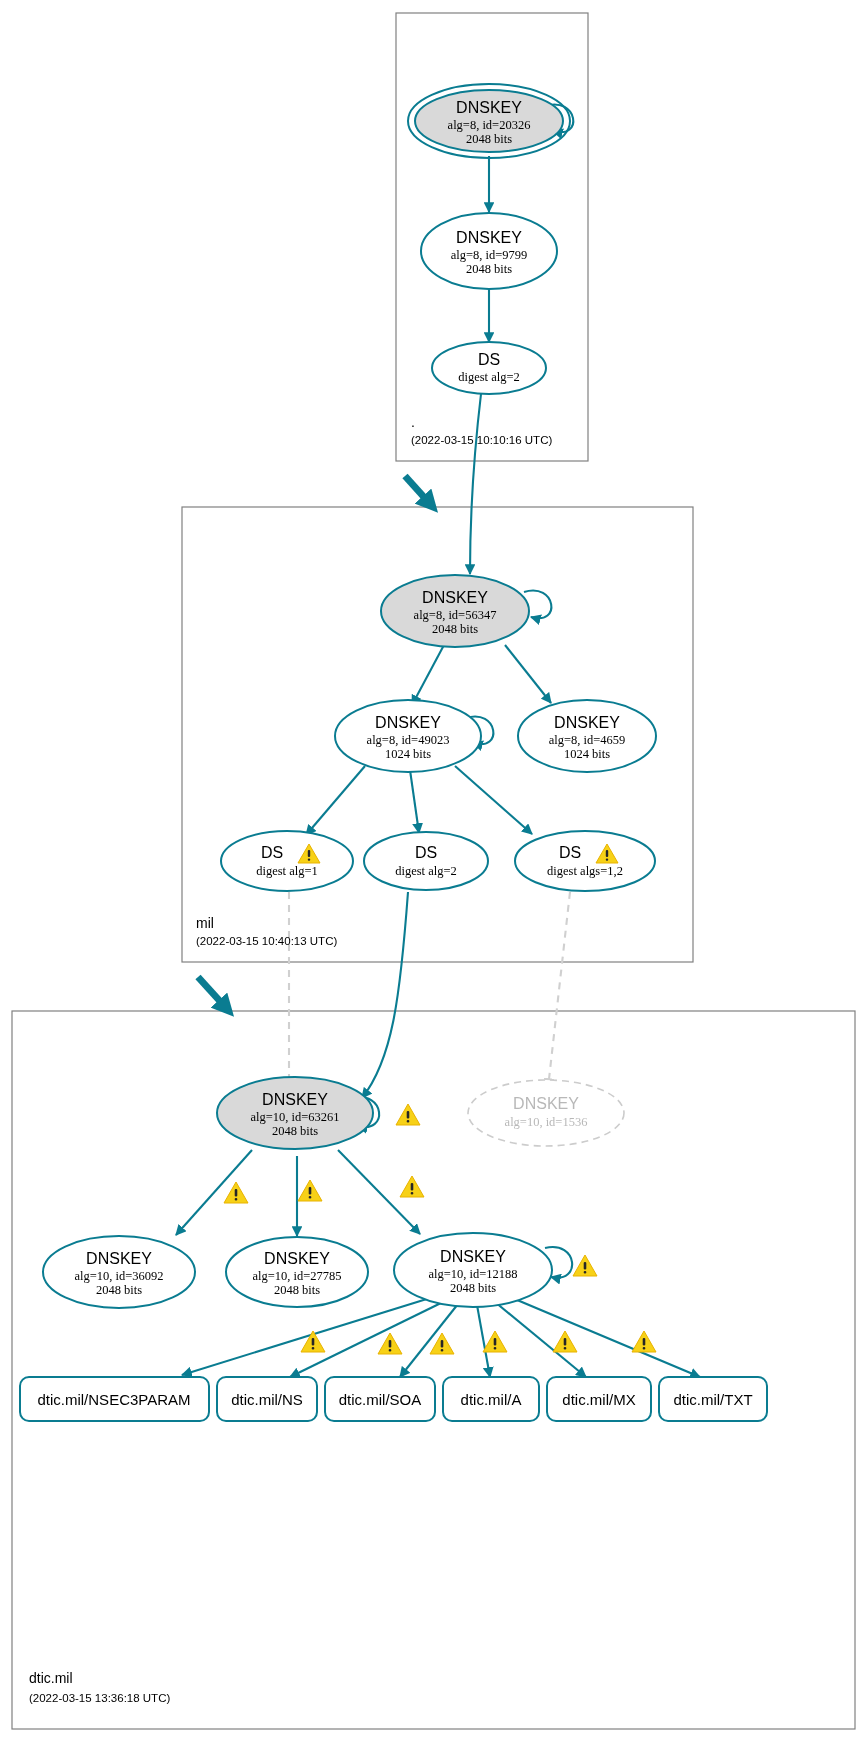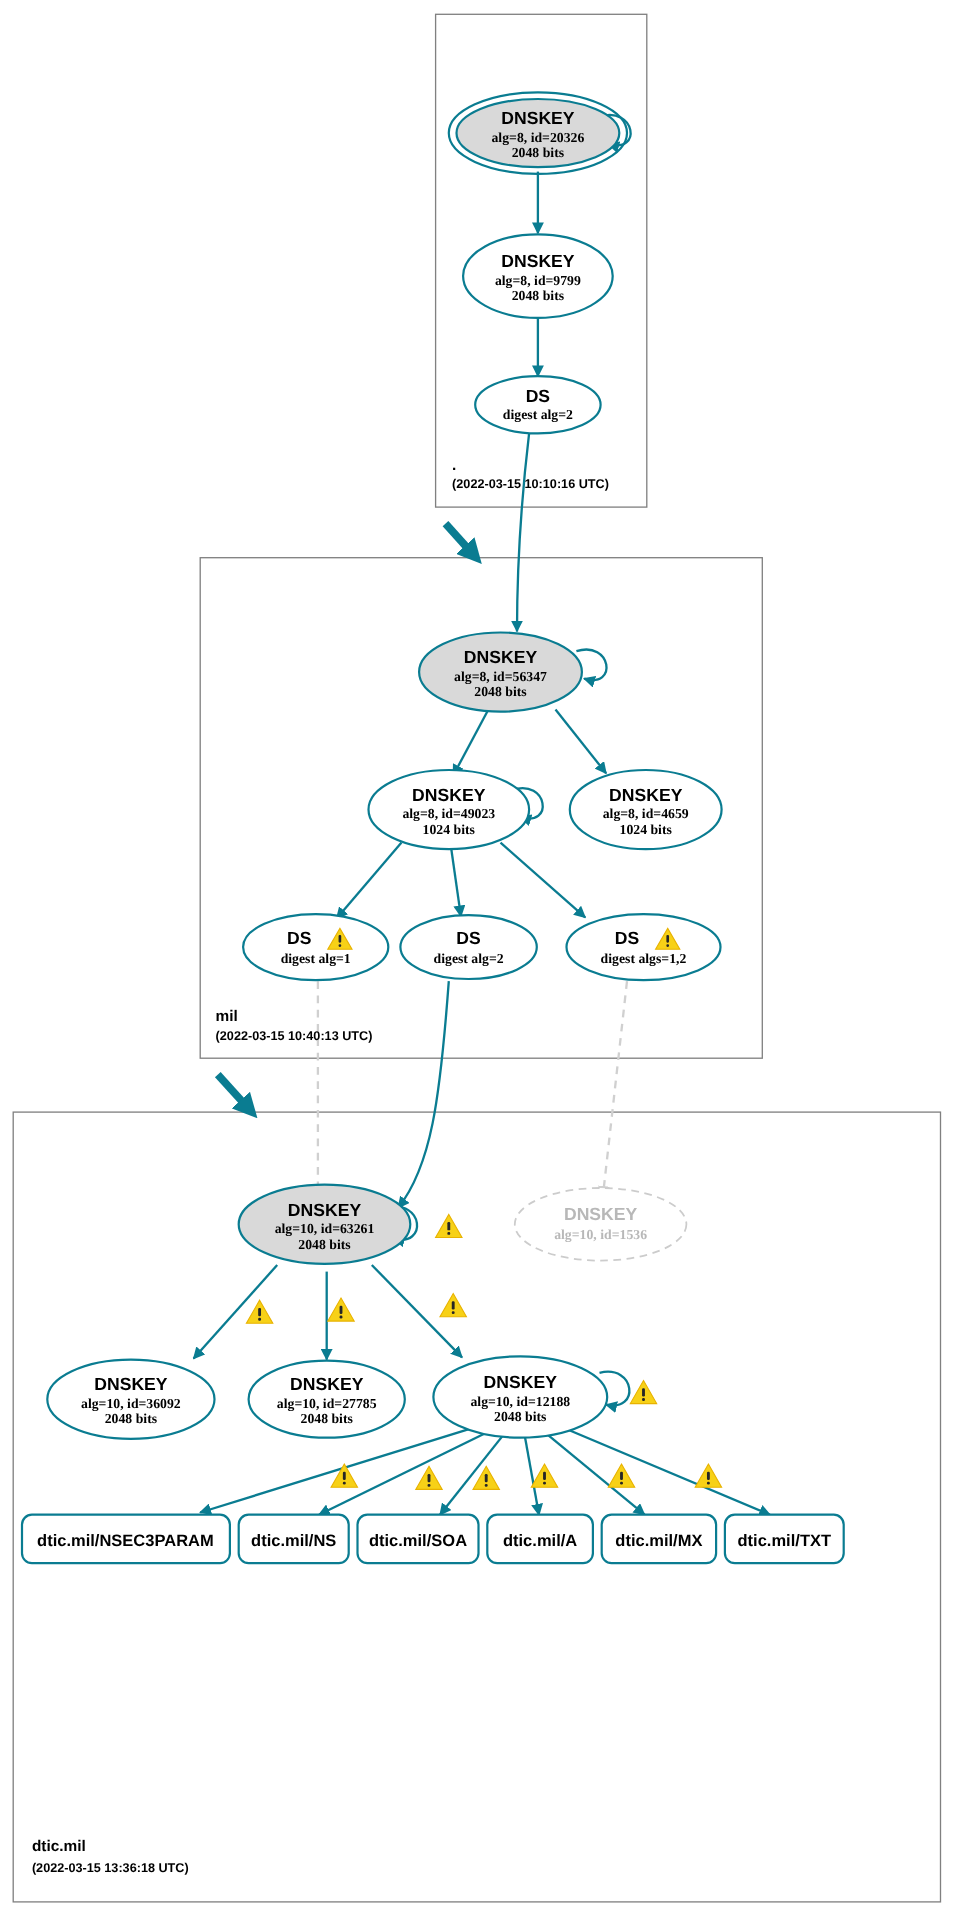--- a/index.html
+++ b/index.html
@@ -1,19 +1,19 @@
 <!DOCTYPE html>
 <html><head>
 <meta charset="utf-8">
 <title>DNSSEC Authentication Chain</title>
 <style>
   html,body{margin:0;padding:0;background:#ffffff;}
   body{width:867px;height:1742px;position:relative;
        font-family:"Liberation Sans", sans-serif;}
-  #stage{position:absolute;left:0;top:0;width:764px;height:1742px;font-weight:bold;}
+  #stage{position:absolute;left:0;top:0;width:764px;height:1742px;}
   svg{display:block;}
   .zone-rect{fill:none;stroke:#808080;stroke-width:1.2;}
   .node-ell{fill:#ffffff;stroke:#0a7c91;stroke-width:2;}
   .node-ell.shaded{fill:#d9d9d9;stroke:#0a7c91;}
   .node-ell.anchor-outer{fill:none;stroke:#0a7c91;stroke-width:2;}
   .node-ell.dashed{fill:#ffffff;stroke:#cccccc;stroke-width:1.6;stroke-dasharray:7 5;}
   .rr-box{fill:#ffffff;stroke:#0a7c91;stroke-width:2;}
   .edge{fill:none;stroke:#0a7c91;stroke-width:2.1;}
   .edge-thick{fill:none;stroke:#0a7c91;stroke-width:7;}
   .edge-dash{fill:none;stroke:#d0d0d0;stroke-width:2.1;stroke-dasharray:7 6;}

